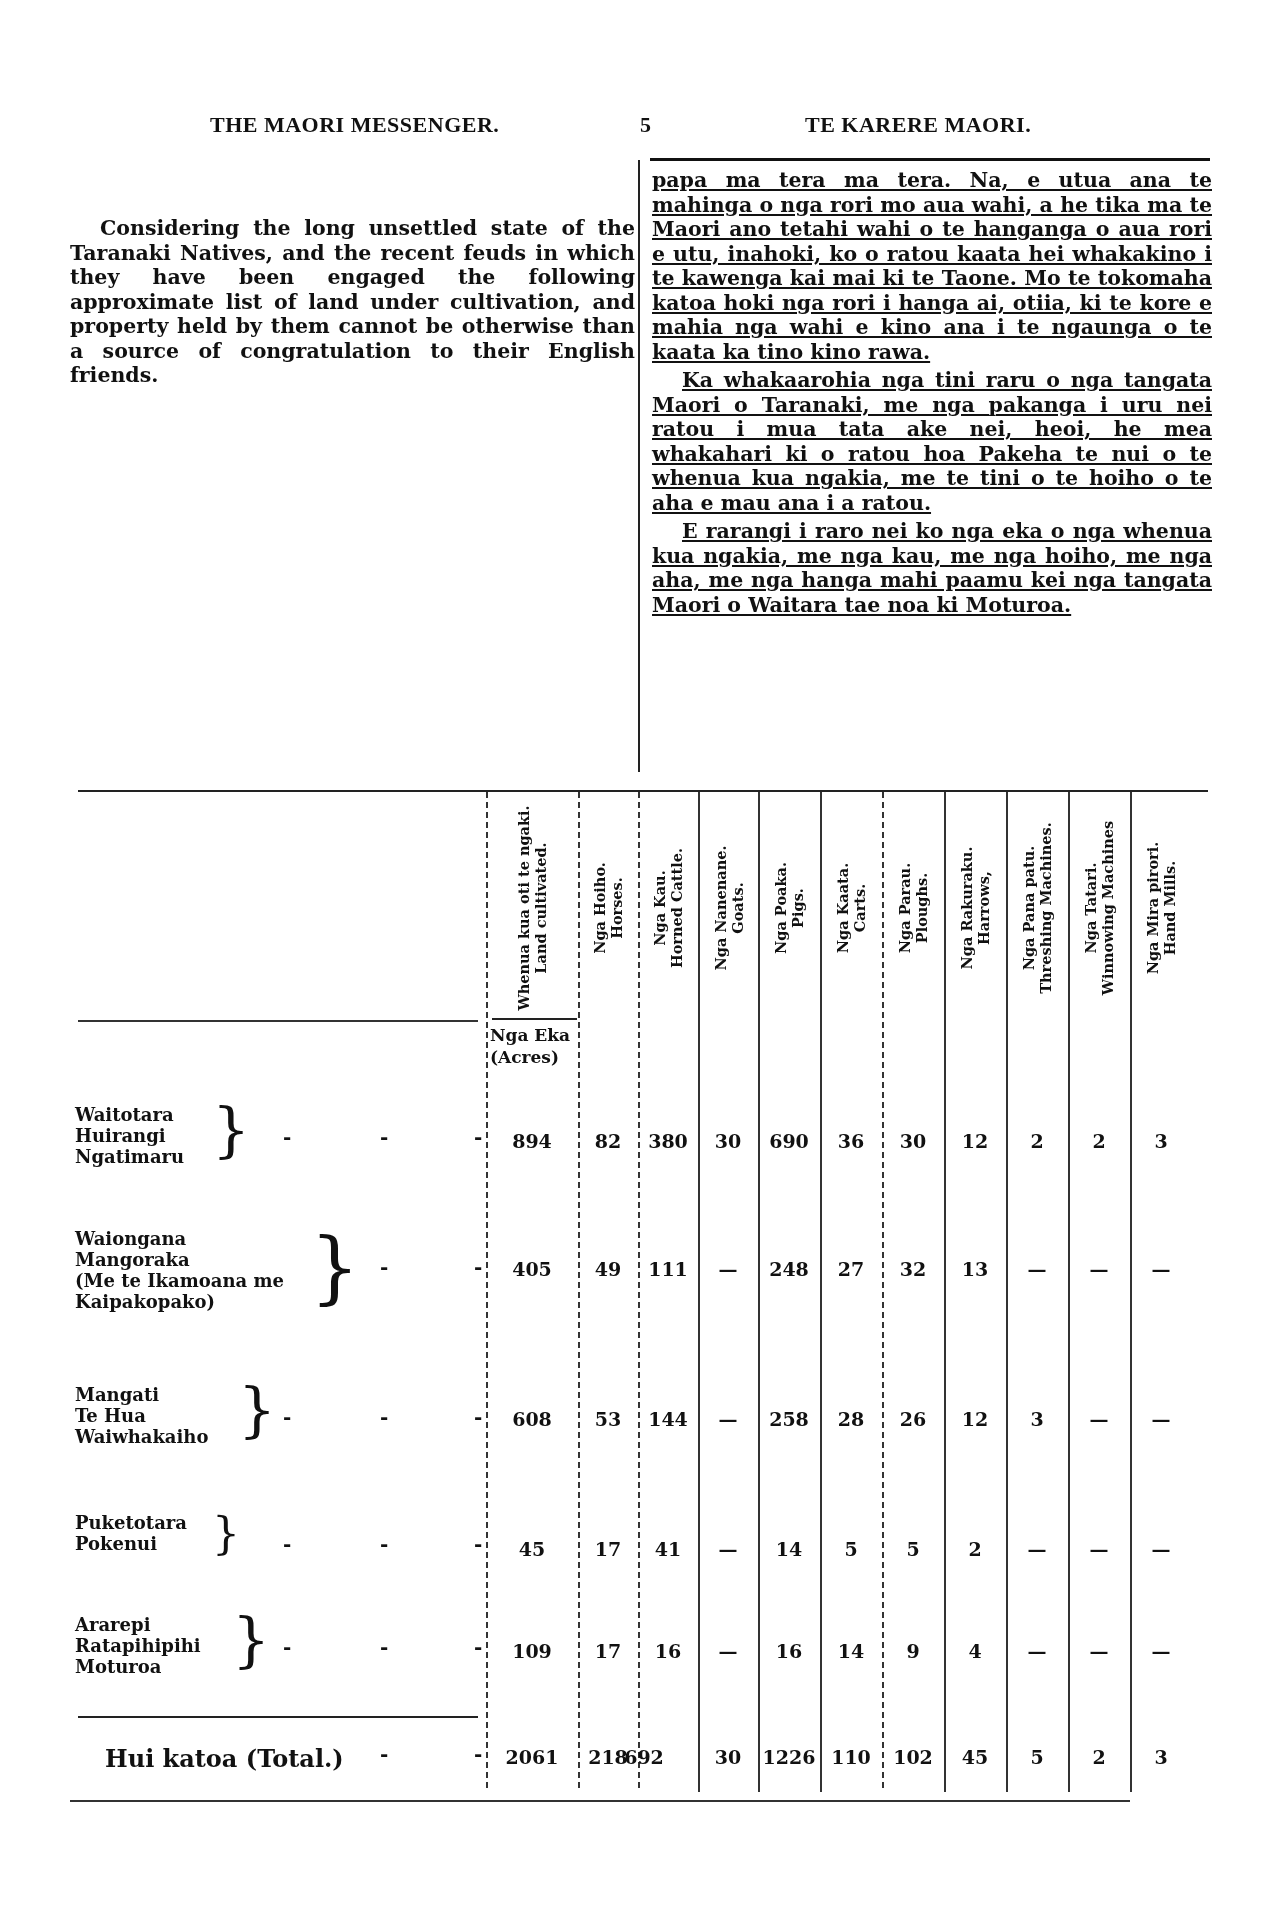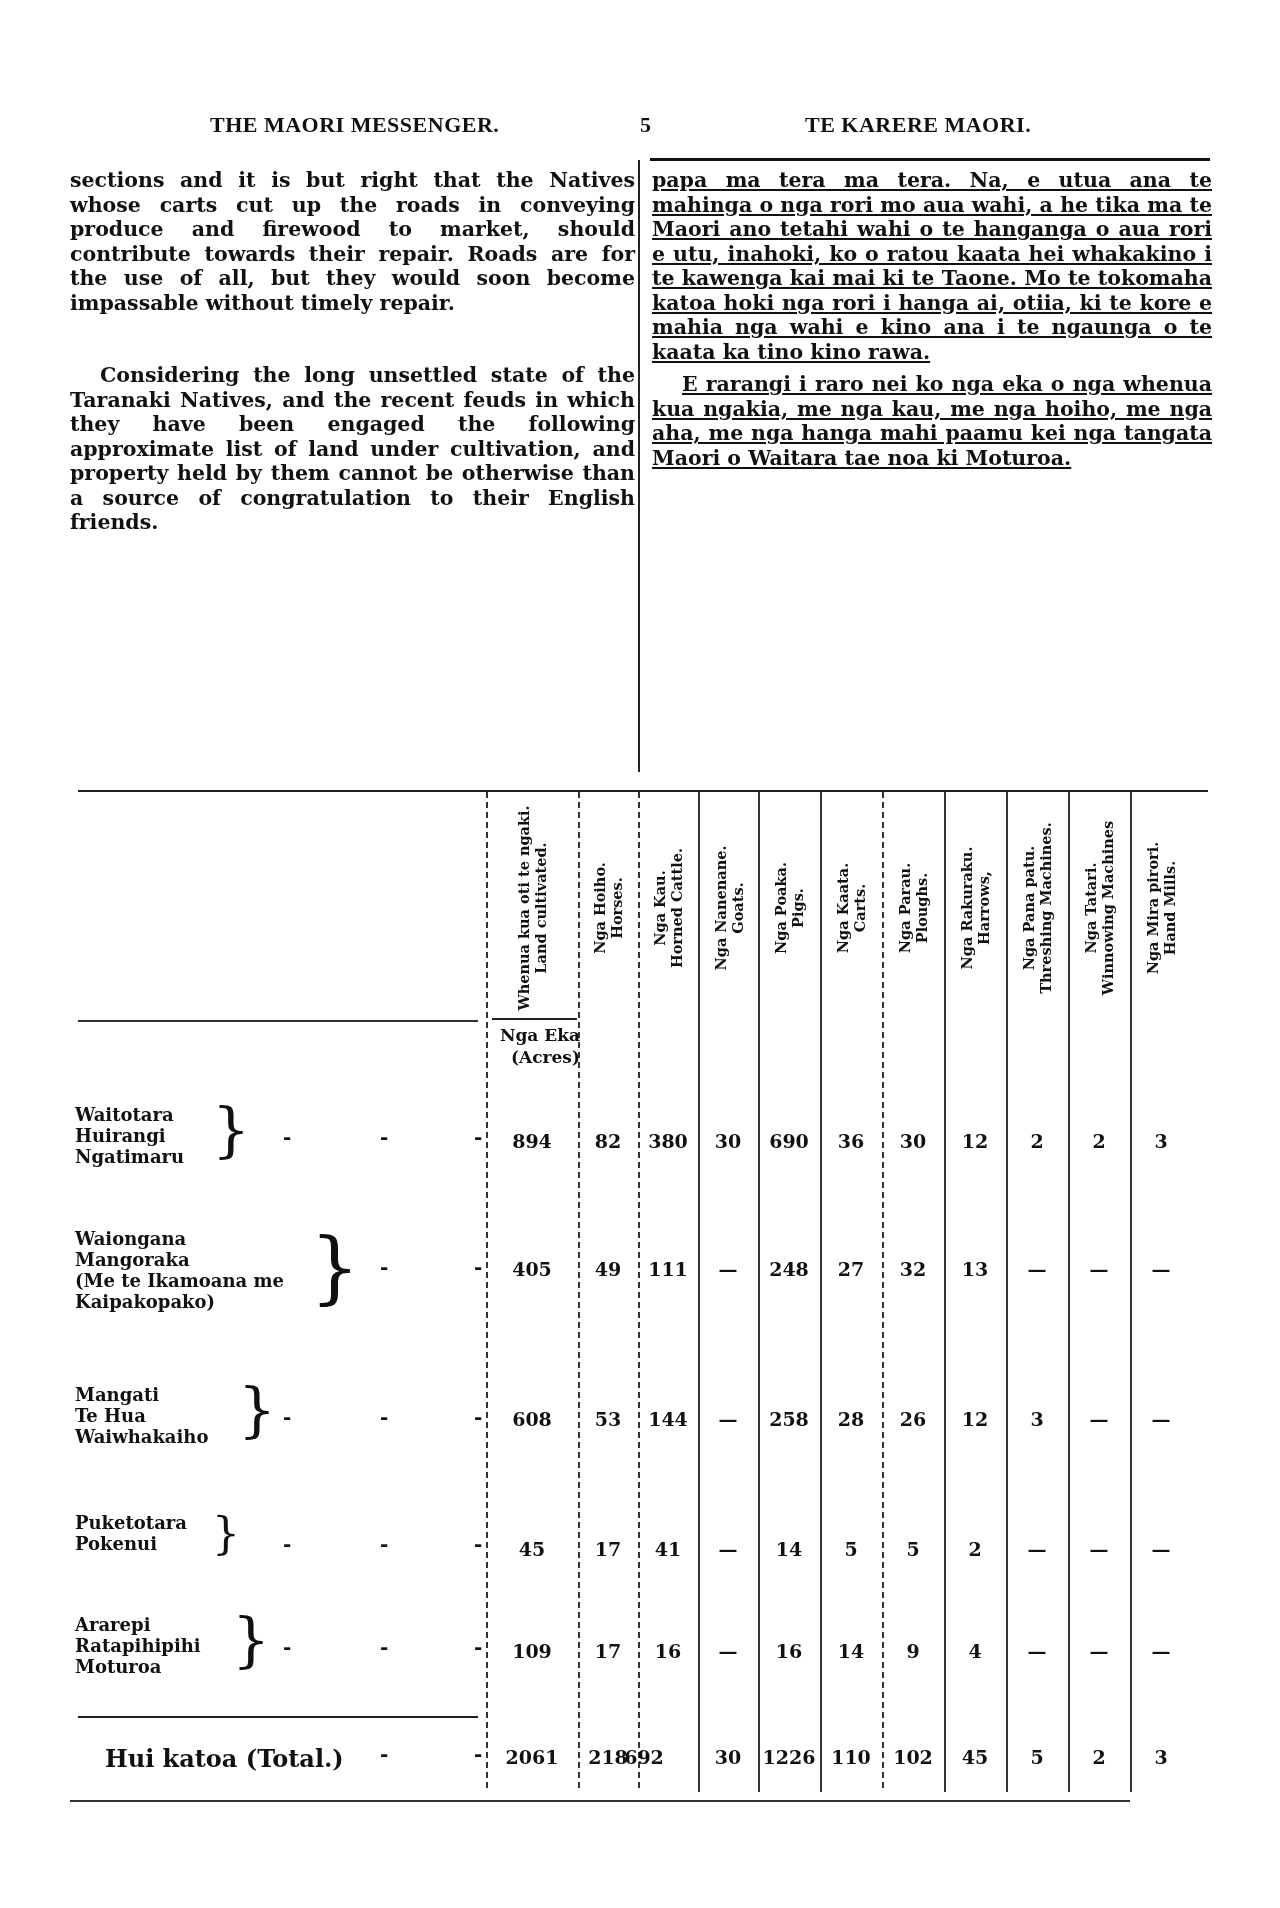--- a/index.html
+++ b/index.html
@@ -49,21 +49,21 @@
 
   .col-head {
     position: absolute; top: 796px; height: 224px;
     display: flex; align-items: center; justify-content: center;
   }
   .col-head .rot {
     transform: rotate(-90deg); white-space: nowrap; text-align: center;
     font-family: "DejaVu Serif", serif; font-weight: bold; font-size: 14.5px; line-height: 17px;
   }
   .acres-label {
-    position: absolute; left: 490px; top: 1024px; width: 90px; text-align: right;
+    position: absolute; left: 490px; top: 1024px; width: 90px; text-align: left;
     font-family: "DejaVu Serif", serif; font-weight: bold; font-size: 17px; line-height: 22px;
   }
   .acres-rule { position: absolute; left: 492px; top: 1018px; width: 85px; height: 2px; background: #222; }
 
   .row-label {
     position: absolute; left: 75px; font-family: "DejaVu Serif", serif; font-weight: bold;
     font-size: 18px; line-height: 21px;
   }
   .brace {
     position: absolute; font-family: "DejaVu Serif", serif; font-weight: normal; color: #111;
@@ -83,29 +83,29 @@
 
 <div class="masthead">
   <span class="mh-left">THE MAORI MESSENGER.</span>
   <span class="mh-page">5</span>
   <span class="mh-right">TE KARERE MAORI.</span>
 </div>
 <div class="top-rule"></div>
 <div class="col-divider"></div>
 
 <div class="column col-left">
-  <p>sections and it is but right that the Natives whose carts cut up the roads in conveying produce and firewood to market, should contribute towards their repair. Roads are for the use of all, but they would soon become impassable without timely repair.</p>
   <div class="gap-l1"></div>
   <p class="indent">Considering the long unsettled state of the Taranaki Natives, and the recent feuds in which they have been engaged the following approximate list of land under cultivation, and property held by them cannot be otherwise than a source of congratulation to their English friends.</p>
   <div class="gap-l2"></div>
 </div>
 
 <div class="column col-right">
   <p>papa ma tera ma tera. Na, e utua ana te mahinga o nga rori mo aua wahi, a he tika ma te Maori ano tetahi wahi o te hanganga o aua rori e utu, inahoki, ko o ratou kaata hei whakakino i te kawenga kai mai ki te Taone. Mo te tokomaha katoa hoki nga rori i hanga ai, otiia, ki te kore e mahia nga wahi e kino ana i te ngaunga o te kaata ka tino kino rawa.</p>
   <div class="gap-r"></div>
+  <p class="indent">Ka whakaarohia nga tini raru o nga tangata Maori o Taranaki, me nga pakanga i uru nei ratou i mua tata ake nei, heoi, he mea whakahari ki o ratou hoa Pakeha te nui o te whenua kua ngakia, me te tini o te hoiho o te aha e mau ana i a ratou.</p>
   <div class="gap-r"></div>
   <p class="indent">E rarangi i raro nei ko nga eka o nga whenua kua ngakia, me nga kau, me nga hoiho, me nga aha, me nga hanga mahi paamu kei nga tangata Maori o Waitara tae noa ki Moturoa.</p>
 </div>
 
 <div class="table-top-rule"></div>
 <div class="table-hdr-rule"></div>
 
 <div class="settle-head">
 </div>
 

